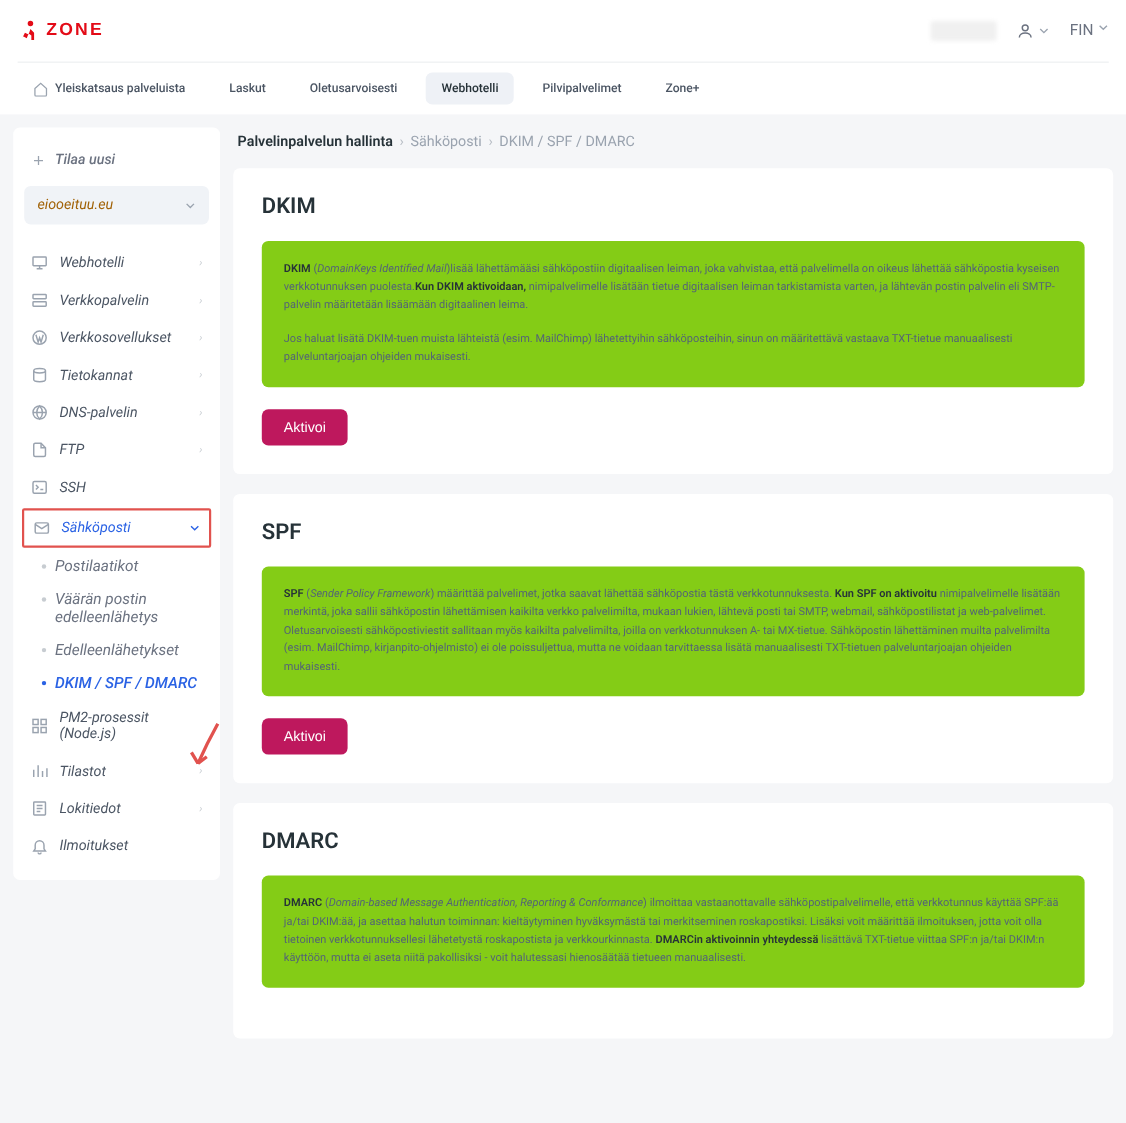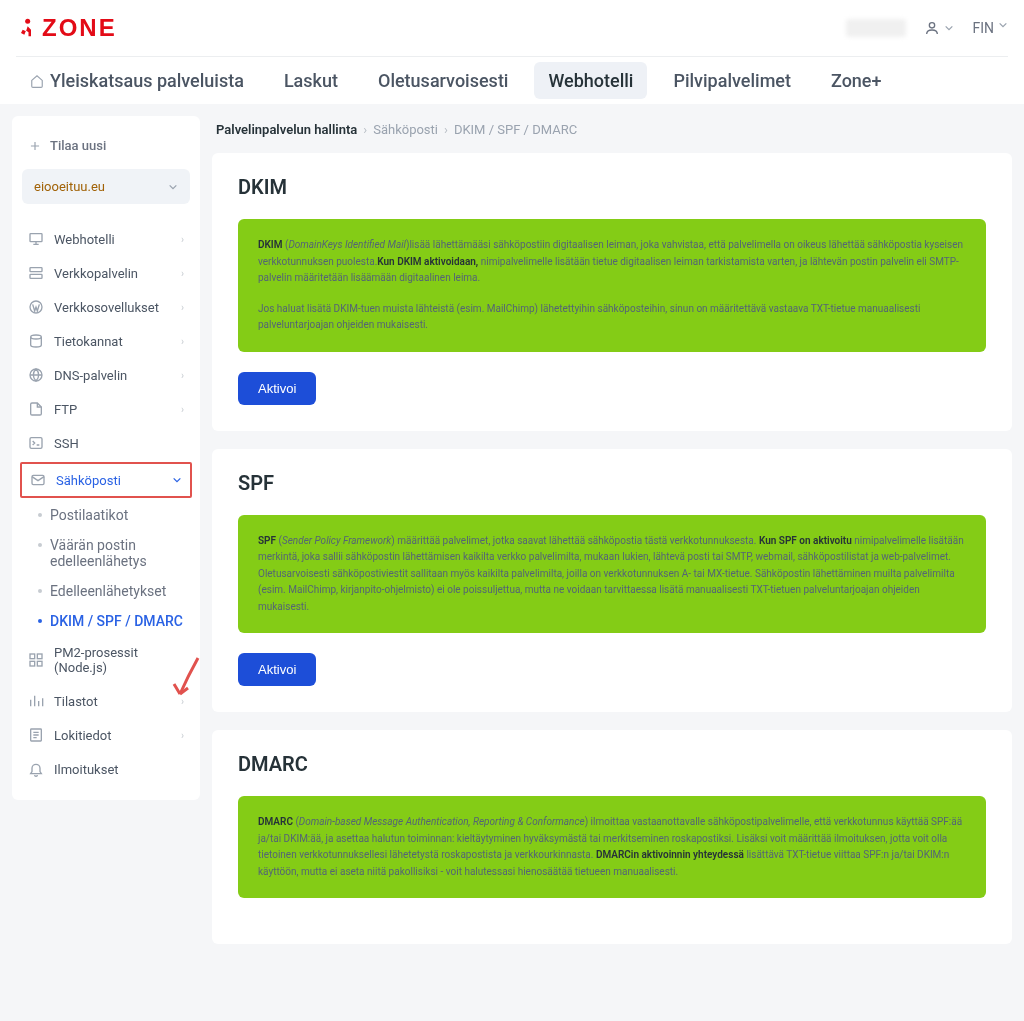--- a/index.html
+++ b/index.html
@@ -1,29 +1,29 @@
 <!DOCTYPE html>
 <html><head>
   <meta charset="utf-8">
   <style>
     * { margin: 0; padding: 0; box-sizing: border-box; }
     body { font-family: -apple-system, BlinkMacSystemFont, "Segoe UI", Roboto, sans-serif; background: #f5f6f8; color: #263238; font-size: 14px; }
     
     .header { background: #fff; padding: 0 16px; }
     .header-top { display: flex; justify-content: space-between; align-items: center; height: 56px; }
-    .logo { display: flex; align-items: center; gap: 6px; color: #e30b17; font-weight: 700; font-size: 24px; letter-spacing: 2px; }
+    .logo { display: flex; align-items: center; gap: 6px; color: #e30b17; font-weight: 700; font-size: 16px; letter-spacing: 2px; }
     .logo-icon { width: 20px; height: 20px; display: inline-block; }
     .logo-text { font-family: Arial, sans-serif; }
     .header-right { display: flex; align-items: center; gap: 18px; color: #6b7280; }
     .user-blur { background: #f0f0f0; filter: blur(2px); width: 60px; height: 18px; border-radius: 3px; }
     .user-icon-group { display: flex; align-items: center; gap: 4px; cursor: pointer; }
     .lang { display: flex; align-items: flex-start; gap: 4px; cursor: pointer; }
     
     .nav { display: flex; gap: 12px; height: 48px; align-items: center; border-top: 1px solid #eceef0; }
-    .nav-item { display: flex; align-items: center; gap: 6px; padding: 8px 14px; color: #4b5563; font-size: 18px; font-weight: 500; cursor: pointer; border-radius: 6px; }
+    .nav-item { display: flex; align-items: center; gap: 6px; padding: 8px 14px; color: #4b5563; font-size: 11px; font-weight: 500; cursor: pointer; border-radius: 6px; }
     .nav-item.active { background: #eef1f6; color: #263238; }
     .nav-item .icon { color: #9aa3af; }
     
     .layout { display: flex; padding: 12px; gap: 12px; align-items: flex-start; }
     
     .sidebar { width: 188px; background: #fff; border-radius: 6px; padding: 14px 10px; flex-shrink: 0; }
     .tilaa { display: flex; align-items: center; gap: 8px; color: #6b7280; font-size: 13px; padding: 8px 6px 16px; cursor: pointer; font-weight: 500; }
     .domain-select { background: #f0f3f7; border-radius: 6px; padding: 10px 12px; display: flex; align-items: center; justify-content: space-between; color: #a16207; font-size: 13px; margin-bottom: 18px; cursor: pointer; }
     
     .side-item { display: flex; align-items: center; justify-content: space-between; padding: 9px 6px; color: #4b5563; font-size: 13px; cursor: pointer; }
@@ -49,21 +49,21 @@
     .breadcrumb .muted { color: #9aa3af; }
     
     .card { background: #fff; border-radius: 6px; padding: 22px 26px 26px; margin-bottom: 18px; }
     .card h2 { font-size: 20px; font-weight: 600; margin-bottom: 20px; color: #263238; }
     
     .infobox { background: #84cc16; border-radius: 6px; padding: 18px 20px; color: #546575; font-size: 10px; line-height: 1.65; margin-bottom: 20px; }
     .infobox strong { color: #263238; font-weight: 600; }
     .infobox em { font-style: italic; }
     .infobox p + p { margin-top: 14px; }
     
-    .btn-primary { background: #1d4ed8; color: #fff; border: 0; padding: 9px 20px; border-radius: 6px; font-size: 13px; font-weight: 500; cursor: pointer; }
+    .btn-primary { background: #be185d; color: #fff; border: 0; padding: 9px 20px; border-radius: 6px; font-size: 13px; font-weight: 500; cursor: pointer; }
     
     svg { display: block; }
   </style>
 </head>
 <body>
 
 <div class="header">
   <div class="header-top">
     <div class="logo">
       <svg class="logo-icon" viewBox="0 0 24 24" fill="#e30b17">
@@ -110,21 +110,21 @@
     <div class="nav-item">
         <span>Pilvipalvelimet</span>
       </div>
     <div class="nav-item">
         <span>Zone+</span>
       </div>
   </div>
 </div>
 
 <div class="layout">
-  <div class="sidebar" style="position:relative;">
+  <div class="sidebar" style="position:relative;font-style:italic;">
     <div class="tilaa">
       <svg width="14" height="14" viewBox="0 0 24 24" stroke="#9aa3af" stroke-width="2">
           <path d="M12 5v14M5 12h14"></path>
         </svg>
       <span>Tilaa uusi</span>
     </div>
     <div class="domain-select">
       <span>eiooeituu.eu</span>
       <svg width="10" height="10" viewBox="0 0 12 12">
           <path d="M2 4l4 4 4-4" stroke="#9aa3af" stroke-width="1.5" fill="none"></path>

